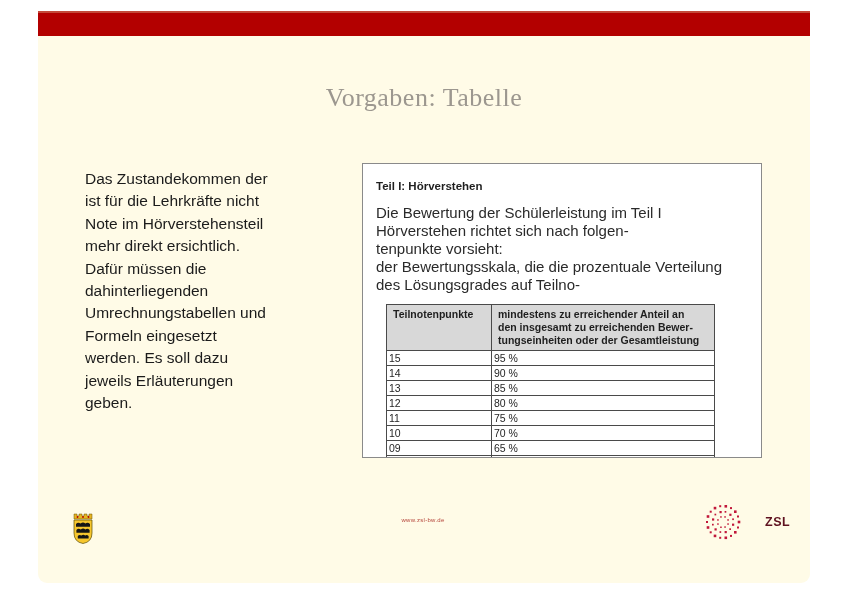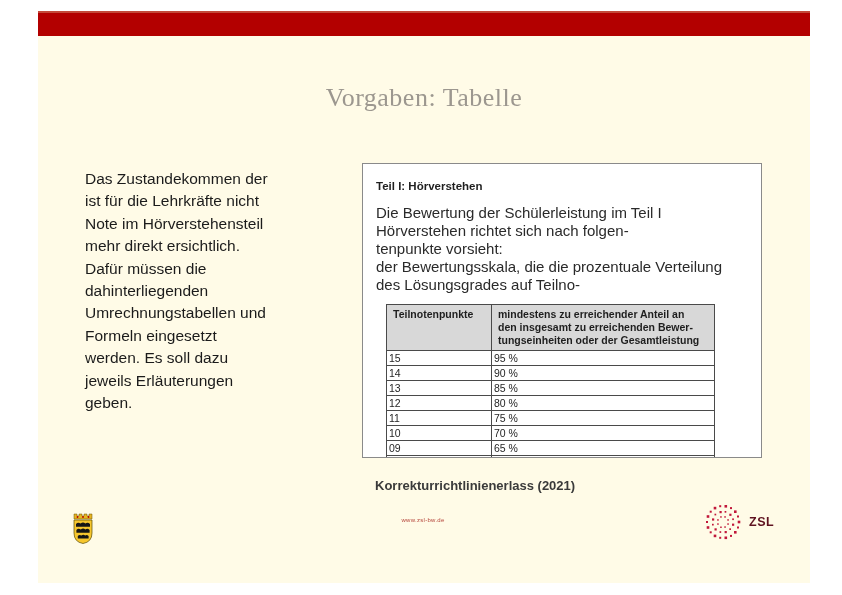--- a/index.html
+++ b/index.html
@@ -1,18 +1,18 @@
 <!DOCTYPE html>
 <html><head>
 <meta charset="utf-8">
 <style>
   html,body{margin:0;padding:0;background:#ffffff;}
   .page{position:relative;width:842px;height:595px;background:#ffffff;overflow:hidden;
         font-family:"Liberation Sans", sans-serif;}
-  .slide{position:absolute;left:38px;top:11px;width:772px;height:572px;background:#fffbe7;}
+  .slide{position:absolute;left:38px;top:11px;width:772px;height:572px;background:#fffbe7;border-radius:9px;}
   .top-bar{position:absolute;left:0;top:0;width:772px;height:23px;background:#b30000;
            border-top:2px solid #c44a3a;}
   .slide-title{position:absolute;left:0;top:72px;width:100%;text-align:center;
            font-family:"Liberation Serif", serif;font-size:26px;font-weight:400;
            color:#9c978f;letter-spacing:0.5px;}
   .body-text{position:absolute;left:47px;top:157px;width:262px;
            font-size:15.5px;line-height:22.4px;color:#1b1b1b;}
   .doc-box{position:absolute;left:324px;top:152px;width:400px;height:295px;
            background:#ffffff;border:1px solid #8a8a8a;box-sizing:border-box;
            padding:16px 13px;overflow:hidden;color:#222222;}
@@ -23,21 +23,21 @@
   table.grading th{background:#d8d8d8;font-size:10.5px;line-height:13px;
            text-align:left;vertical-align:top;padding:3px 6px;font-weight:bold;color:#1f1f1f;}
   th.col-points{width:92px;}
   th.col-share{width:210px;}
   table.grading td{font-size:10.5px;text-align:left;padding:0 2px;height:14px;
            line-height:14px;color:#1f1f1f;}
   .caption{position:absolute;left:337px;top:467px;font-size:13px;font-weight:bold;color:#3a3a3a;}
   .coat-of-arms{position:absolute;left:33px;top:500px;width:24px;height:34px;}
   .website{position:absolute;left:325px;top:506px;width:120px;text-align:center;
            font-size:6px;color:#b5453b;letter-spacing:0.3px;}
-  .zsl-logo{position:absolute;left:666px;top:492px;display:flex;align-items:center;gap:7px;}
+  .zsl-logo{position:absolute;left:666px;top:492px;display:flex;align-items:center;gap:23px;}
   .zsl-label{font-size:12.5px;font-weight:bold;color:#5f1220;letter-spacing:0.5px;}
 </style>
 </head>
 <body>
 
 <div class="page">
   <div class="slide">
 
     <div class="top-bar"></div>
 
@@ -106,21 +106,20 @@
             </tr>
           <tr>
               <td>08</td>
               <td>60 %</td>
             </tr>
 
         </tbody>
       </table>
     </div>
 
-    <div class="caption">Korrekturrichtlinienerlass (2021)</div>
 
     <svg class="coat-of-arms" viewBox="0 0 24 34" xmlns="http://www.w3.org/2000/svg">
       <path d="M3,8 V3 h3 v2 h2 V3 h3 v2 h2 V3 h3 v2 h2 V3 h3 v5 z" fill="#e6b422" stroke="#6b5200" stroke-width="0.5"></path>
       <circle cx="6.5" cy="6" r="0.9" fill="#b30000"></circle>
       <circle cx="12" cy="6" r="0.9" fill="#b30000"></circle>
       <circle cx="17.5" cy="6" r="0.9" fill="#b30000"></circle>
       <path d="M3,9 h18 v13 q0,9 -9,10.5 q-9,-1.5 -9,-10.5 z" fill="#f6c62e" stroke="#5a4a00" stroke-width="0.7"></path>
       <path d="M5,13 q2,-2.2 4.6,-0.4 q2.4,-2 4.8,0 q2.2,-1.8 4.6,0.4 v2.8 h-14 z" fill="#151515"></path>
       <path d="M5.4,19 q2,-2.2 4.4,-0.4 q2.3,-2 4.6,0 q2.1,-1.8 4.2,0.4 v2.8 h-13.2 z" fill="#151515"></path>
       <path d="M6.8,25 q1.7,-2 3.6,-0.4 q1.9,-1.7 3.8,0 q1.7,-1.5 3.4,0.4 v2.6 h-10.8 z" fill="#151515"></path>

